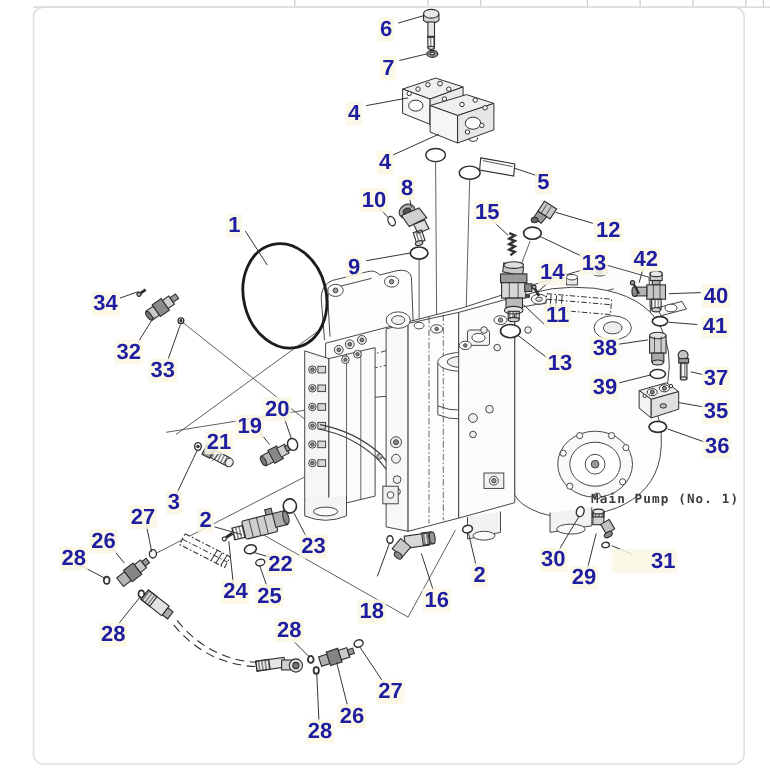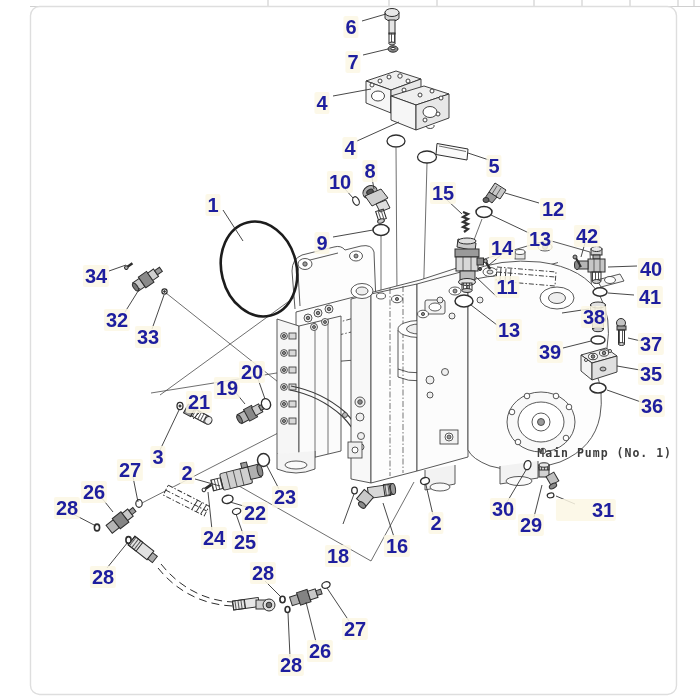--- a/index.html
+++ b/index.html
@@ -546,21 +546,21 @@
       <div class="callout" style="left: 291px; top: 665px;">28</div>
       <div class="callout" style="left: 531px; top: 525px;">29</div>
       <div class="callout" style="left: 503px; top: 509px;">30</div>
       <div class="callout" style="left: 586px; top: 510px; padding-left: 36px;">31</div>
       <div class="callout" style="left: 117px; top: 320px;">32</div>
       <div class="callout" style="left: 148px; top: 337px;">33</div>
       <div class="callout" style="left: 96px; top: 276px;">34</div>
       <div class="callout" style="left: 651px; top: 374px;">35</div>
       <div class="callout" style="left: 652px; top: 406px;">36</div>
       <div class="callout" style="left: 651px; top: 344px;">37</div>
-      <div class="callout" style="left: 550px; top: 317px; margin-left: 44px;">38</div>
+      <div class="callout" style="left: 550px; top: 317px;">38</div>
       <div class="callout" style="left: 550px; top: 352px;">39</div>
       <div class="callout" style="left: 651px; top: 269px;">40</div>
       <div class="callout" style="left: 650px; top: 297px;">41</div>
       <div class="callout" style="left: 587px; top: 236px;">42</div>
     </div>
 
 <div class="caption">
   <div class="en">Main Pump (No. 1)</div>
 </div>
 

